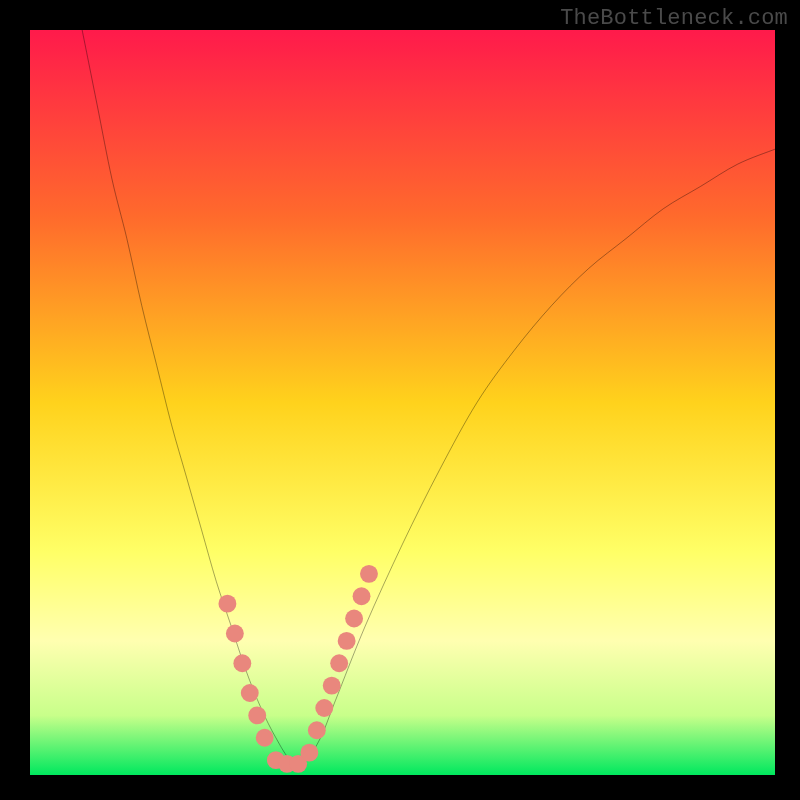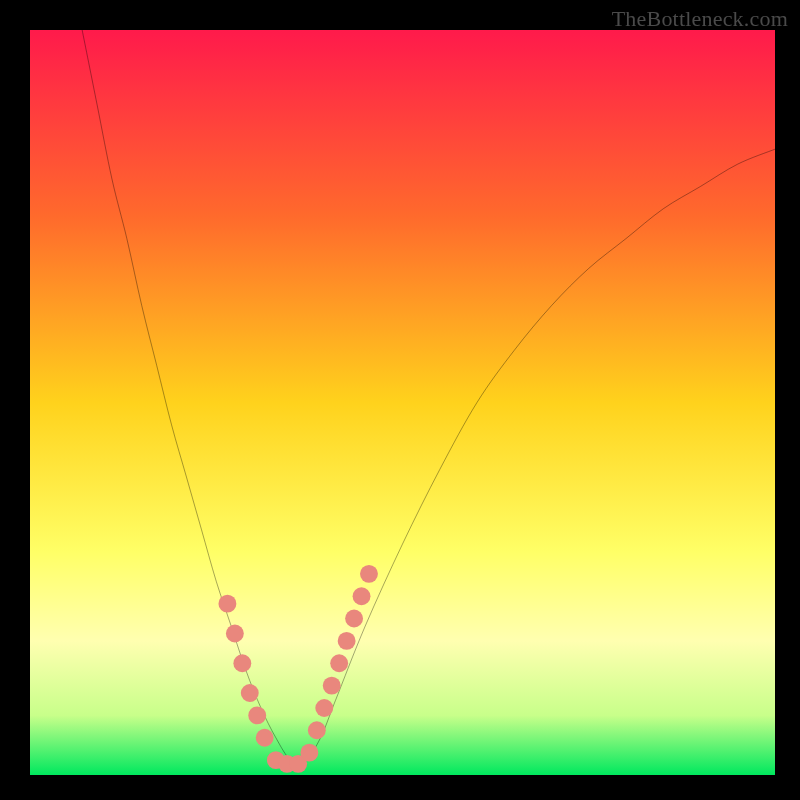--- a/index.html
+++ b/index.html
@@ -7,21 +7,21 @@
   .frame {
     position: relative;
     width: 800px;
     height: 800px;
     background: #000;
   }
   .watermark {
     position: absolute;
     top: 6px;
     right: 12px;
-    font-family: Liberation Serif, serif;
+    font-family: Liberation Mono, monospace;
     font-size: 22px;
     color: #4a4a4a;
     font-weight: 500;
     letter-spacing: 0.2px;
   }
   .plot {
     position: absolute;
     left: 30px;
     top: 30px;
     width: 745px;

